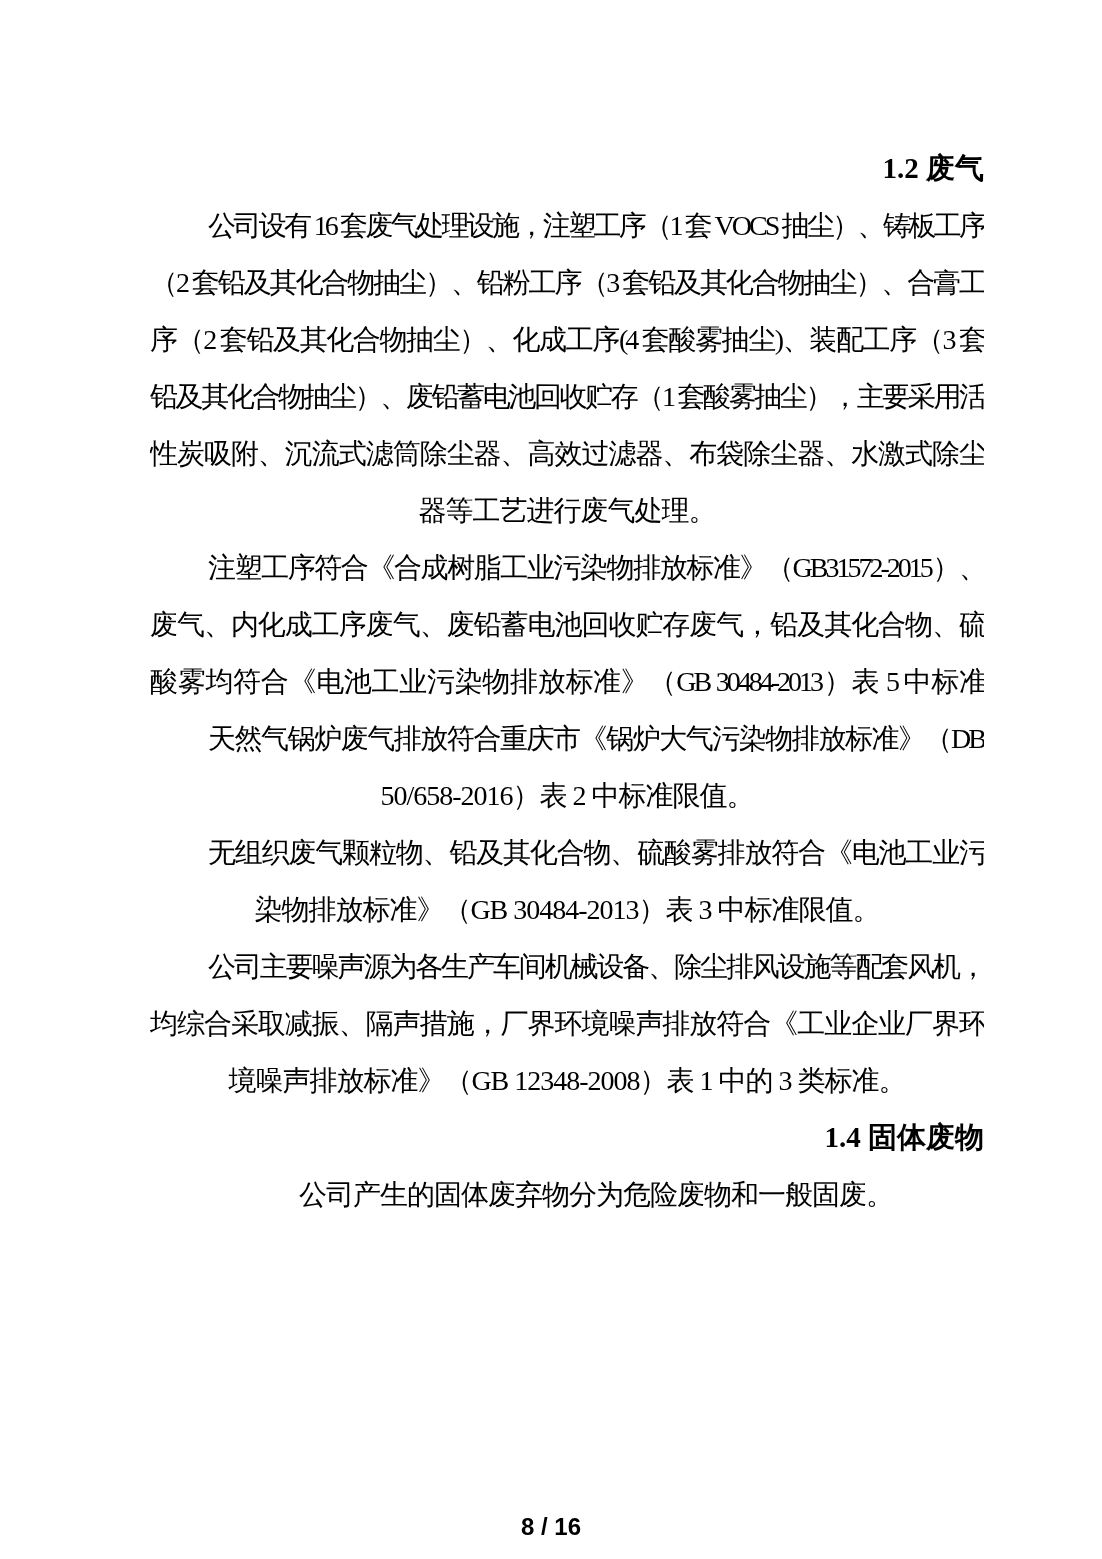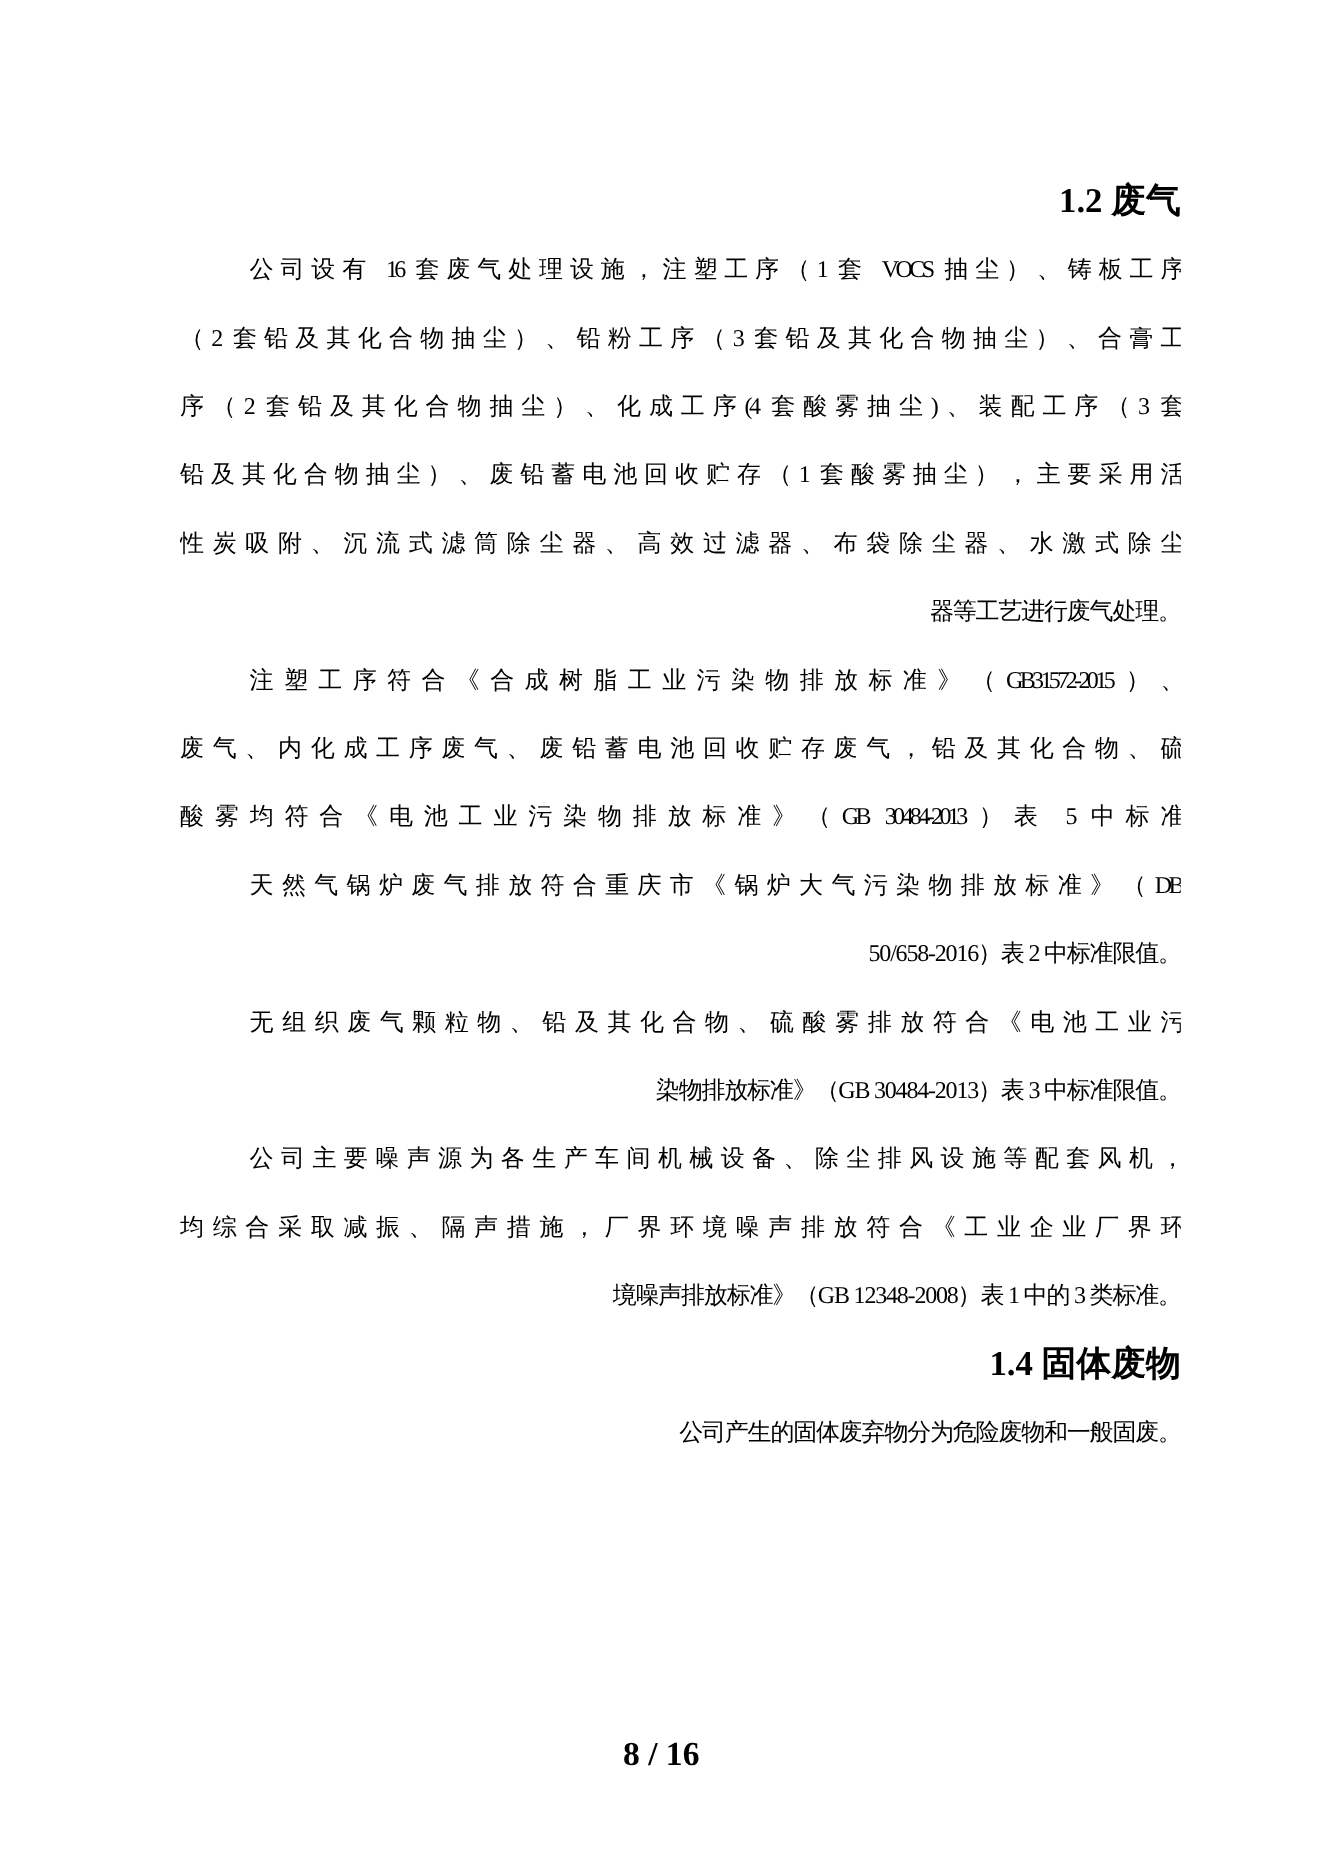--- a/index.html
+++ b/index.html
@@ -18,58 +18,58 @@
   }
   .doc {
     position: absolute;
     left: 150px;
     top: 140px;
     width: 834px;
   }
   .line {
     height: 57px;
     line-height: 57px;
-    font-size: 20px;
+    font-size: 28px;
     overflow: hidden;
     word-break: break-all;
     white-space: normal;
   }
   
   .just {
     text-align: justify;
     text-align-last: justify;
     letter-spacing: -3px;
   }
   
   .plain {
-    text-align: right;
+    text-align: center;
     letter-spacing: -1px;
   }
   
   .indent {
     text-indent: 58px;
   }
   .heading {
     font-weight: 700;
     padding-left: 42px;
     font-size: 29px;
     letter-spacing: 0;
     text-align: right;
   }
   .footer {
     position: absolute;
-    top: 1448px;
+    top: 1512px;
     left: 0;
     width: 100%;
     height: 30px;
     line-height: 30px;
     text-align: center;
     font-weight: 700;
-    font-size: 28px;
-    font-family: Liberation Serif, serif;
+    font-size: 24px;
+    font-family: Liberation Sans, sans-serif;
   }
 </style>
 </head>
 <body>
 
 <div class="page">
   <main class="doc">
     <div class="line heading">1.2 废气</div>
     <div class="line just indent">公司设有 16 套废气处理设施，注塑工序（1 套 VOCS 抽尘）、铸板工序</div>
     <div class="line just">（2 套铅及其化合物抽尘）、铅粉工序（3 套铅及其化合物抽尘）、合膏工</div>

